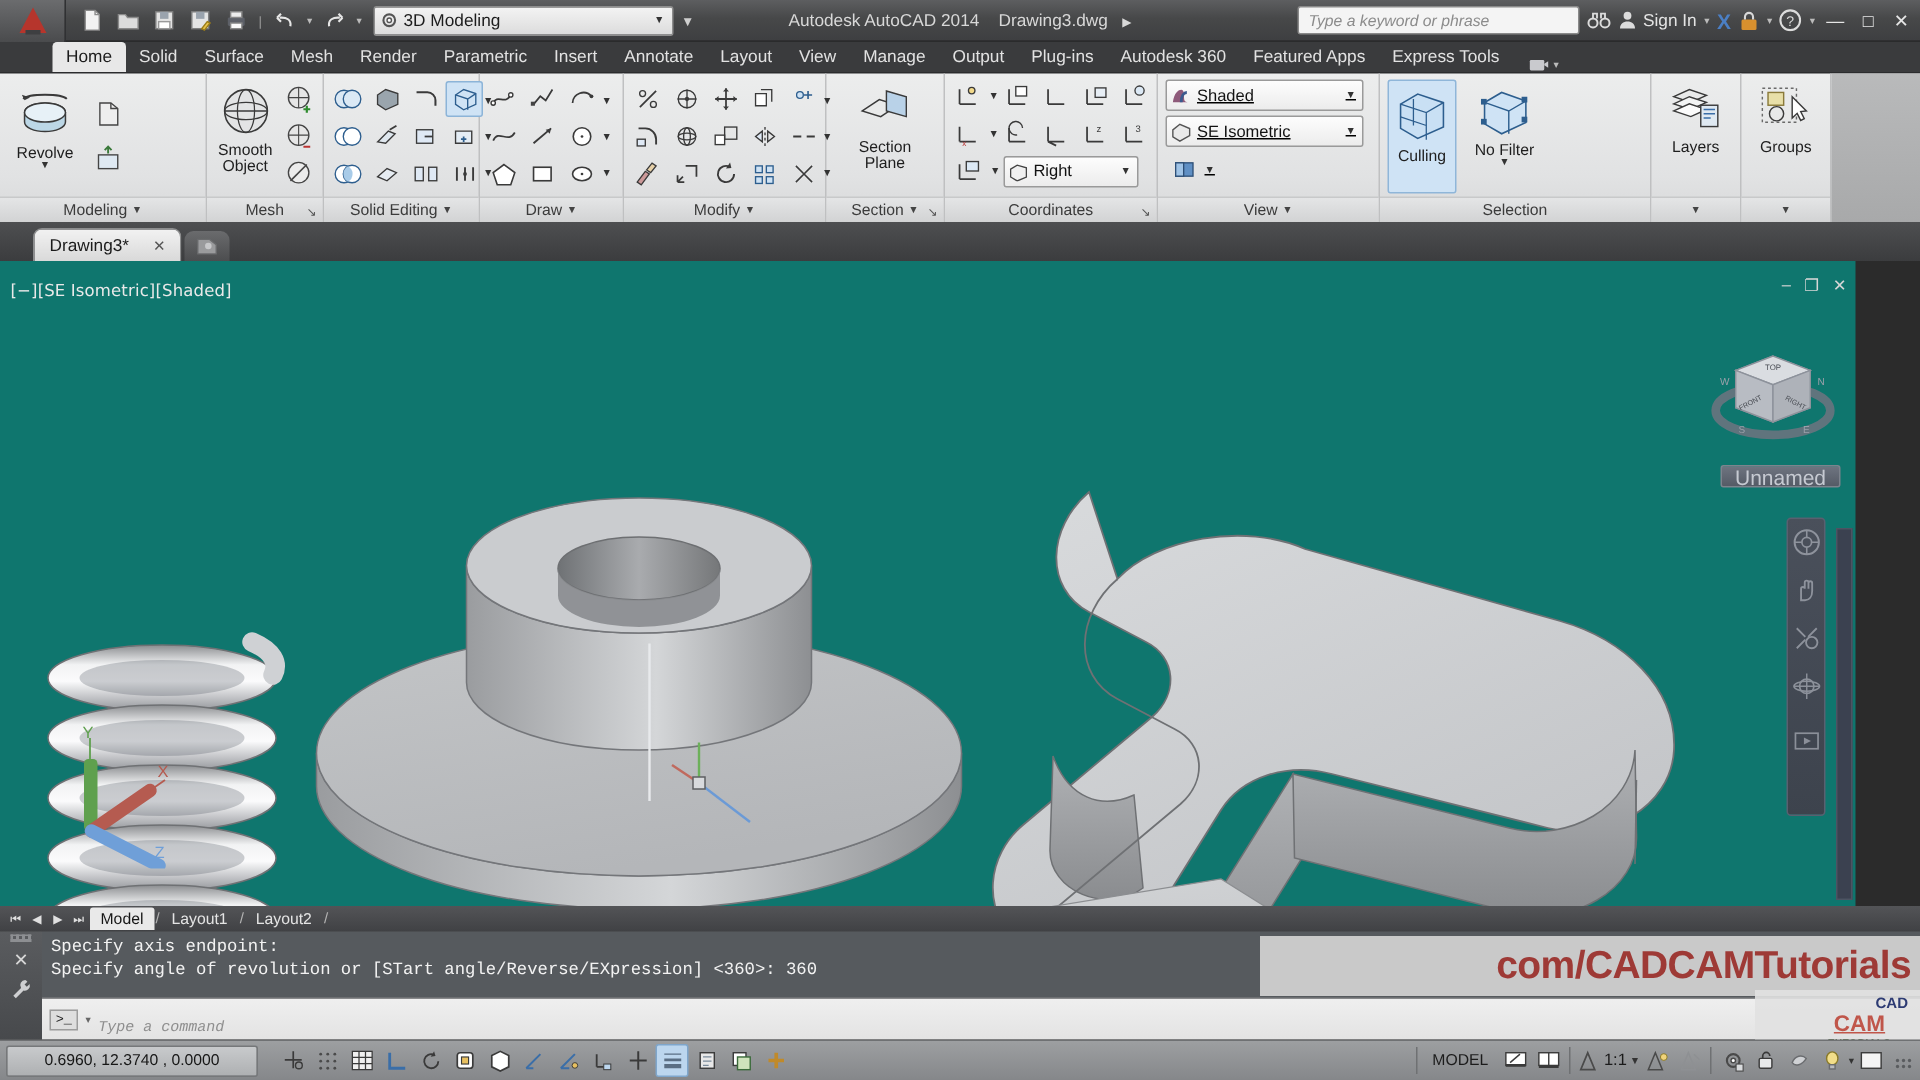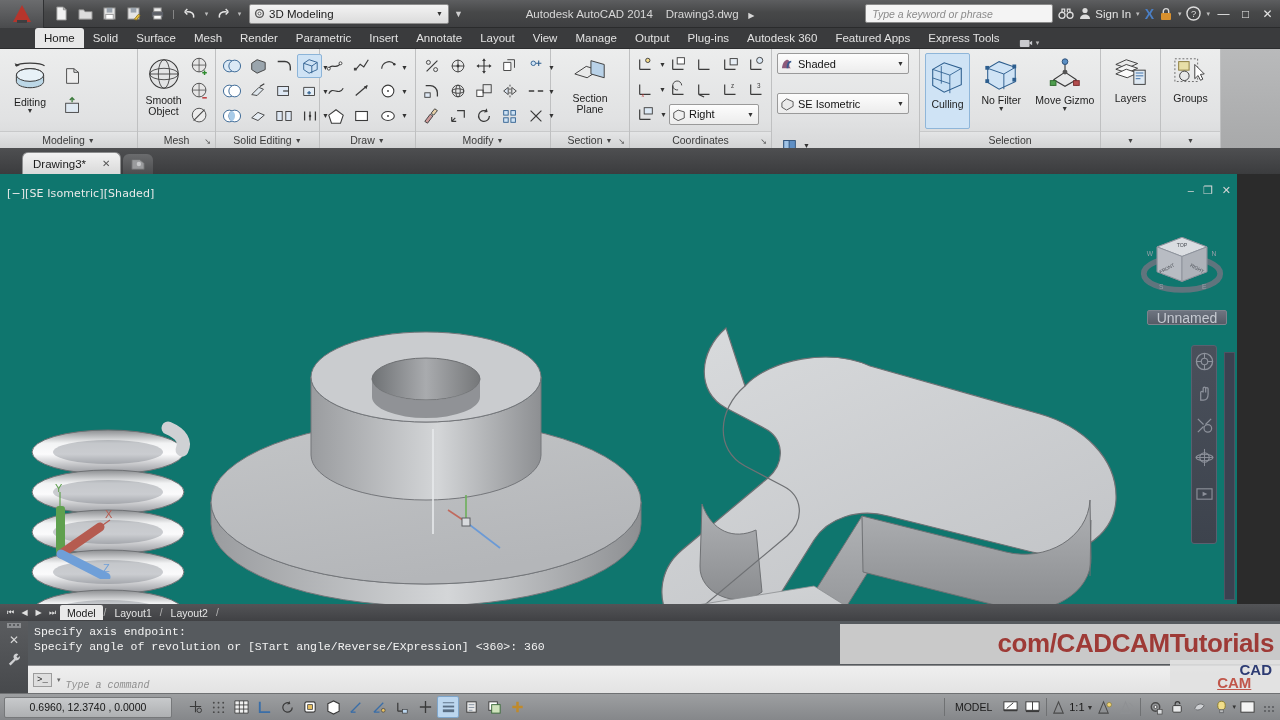--- a/index.html
+++ b/index.html
@@ -175,21 +175,21 @@
     border:1px solid transparent;}
   .sbtn.on{ background:#bcd6ee; border:1px solid #7fa6cb; border-radius:2px;}
   .sb-model{ font-size:10.5px; color:#1b1b1b; padding:0 7px;}
   .sb-scale{ font-size:11px; color:#1a1a1a; display:flex;align-items:center;gap:2px;}
   .vsep{ width:1px;height:18px;background:#6f7173; margin:0 3px;}
 
   
   .wm{ position:absolute; right:6px; top:628px; font-size:26px; font-weight:bold;
     color:#9e3a36; font-family:"Liberation Sans", sans-serif; letter-spacing:-.4px; }
   .wmlogo{ position:absolute; right:8px; top:663px; text-align:center; line-height:13px;}
-  .wmlogo .c1{ font-size:15px;font-weight:bold;color:#2d3b73;margin-left:43px;}
+  .wmlogo .c1{ font-size:10px;font-weight:bold;color:#2d3b73;margin-left:43px;}
   .wmlogo .c2{ font-size:15px;font-weight:bold;color:#c0564a;text-decoration:underline;}
   .wmlogo .c3{ font-size:6.5px;font-weight:bold;color:#3f5a34;letter-spacing:.5px;}
   .wmbg{ position:absolute; right:0; top:624px; width:440px; height:40px;
     background:rgba(210,210,210,.92); }
   .wmbg2{ position:absolute; right:0; top:660px; width:110px; height:38px;
     background:rgba(225,225,225,.9); }
 </style>
 </head>
 <body>
 
@@ -337,21 +337,21 @@
 
     <div class="panel" style="width:138px">
       <div class="panel-body">
         <div class="bigbtn">
           <svg width="44" height="40" viewBox="0 0 46 44">
             <path d="M7 12c4-4 28-4 32 0" fill="none" stroke="#3a3a3a" stroke-width="1.4"></path>
             <path d="M6 9l2 4 4-2z" fill="#3a3a3a"></path>
             <path d="M8 22c0-4 7-7 15-7s15 3 15 7v7c0 4-7 7-15 7S8 33 8 29z" fill="#bcd7e6" stroke="#3a3a3a" stroke-width="1.1"></path>
             <ellipse cx="23" cy="22" rx="15" ry="7" fill="#e7f1f7" stroke="#3a3a3a" stroke-width="1.1"></ellipse>
           </svg>
-          <span class="lbl">Editing</span>
+          <span class="lbl">Revolve</span>
           <span class="dd">▼</span>
         </div>
         <div style="display:grid;grid-template-rows:repeat(2,28px);gap:2px;margin-left:1px;">
           <div class="sm" style="height:28px;width:28px">
             <svg width="22" height="22" viewBox="0 0 24 24">
                 <path d="M5 4h8l5 4v12H5z" fill="#eee" stroke="#444"></path>
                 <path d="M13 4v4h5" fill="none" stroke="#444"></path>
               </svg>
           </div>
           <div class="sm" style="height:28px;width:28px">
@@ -772,21 +772,21 @@
           </div>
         </div>
       </div>
       <div class="panel-title">
         <span>Coordinates</span>
         <span class="ex">↘</span>
       </div>
     </div>
 
     <div class="panel" style="width:148px">
-      <div class="panel-body" style="flex-direction:column;align-items:flex-start;gap:19px;padding-top:4px;padding-left:5px;">
+      <div class="panel-body" style="flex-direction:column;align-items:flex-start;gap:3px;padding-top:4px;padding-left:5px;text-decoration:underline;">
         <div class="combo" style="width:132px">
           <svg width="15" height="14" viewBox="0 0 16 15">
               <path d="M2 12c1-7 4-9 6-9s2 3 2 6 2 3 4 3z" fill="#8e5a7a"></path>
               <path d="M8 12c0-5 2-7 4-7" fill="none" stroke="#3a5a8e" stroke-width="2"></path>
             </svg>
           <span class="cl">Shaded</span>
           <span class="ca">▼</span>
         </div>
         <div class="combo" style="width:132px">
           <svg width="15" height="14" viewBox="0 0 16 15">
@@ -823,31 +823,20 @@
         <div class="bigbtn" style="width:56px">
           <svg width="40" height="38" viewBox="0 0 42 40">
             <path d="M7 14l12-7 17 6v15l-17 8-12-7z" fill="#cfe3f5" stroke="#2d5e8e" stroke-width="1.1"></path>
             <path d="M7 14l17 6 12-7M24 20v16" fill="none" stroke="#2d5e8e"></path>
             <rect x="4.5" y="11.5" width="4" height="4" fill="#2d5e8e"></rect>
               <rect x="4.5" y="25.5" width="4" height="4" fill="#2d5e8e"></rect>
             <rect x="33" y="10" width="4" height="4" fill="#2d5e8e"></rect>
               <rect x="33" y="24" width="4" height="4" fill="#2d5e8e"></rect>
           </svg>
           <span class="lbl">No Filter</span>
-          <span class="dd">▼</span>
-        </div>
-        <div class="bigbtn" style="width:66px">
-          <svg width="44" height="38" viewBox="0 0 46 40">
-            <path d="M23 8v10M23 18L11 26M23 18l12 8M11 26v6M35 26v6M11 26L23 33l12-7" fill="none" stroke="#3a3a3a" stroke-width="1.2"></path>
-            <circle cx="23" cy="7" r="3" fill="#5a8fc4" stroke="#2d4f77"></circle>
-            <circle cx="23" cy="18" r="2.6" fill="#555"></circle>
-            <rect x="7.5" y="27" width="6" height="5" fill="#4f9e4f" stroke="#2f6b2f"></rect>
-            <rect x="32" y="27" width="6" height="5" fill="#b34d4d" stroke="#7a2e2e"></rect>
-          </svg>
-          <span class="lbl">Move Gizmo</span>
           <span class="dd">▼</span>
         </div>
       </div>
       <div class="panel-title">
         <span>Selection</span>
       </div>
     </div>
 
     <div class="panel" style="width:60px">
       <div class="panel-body" style="justify-content:center">

